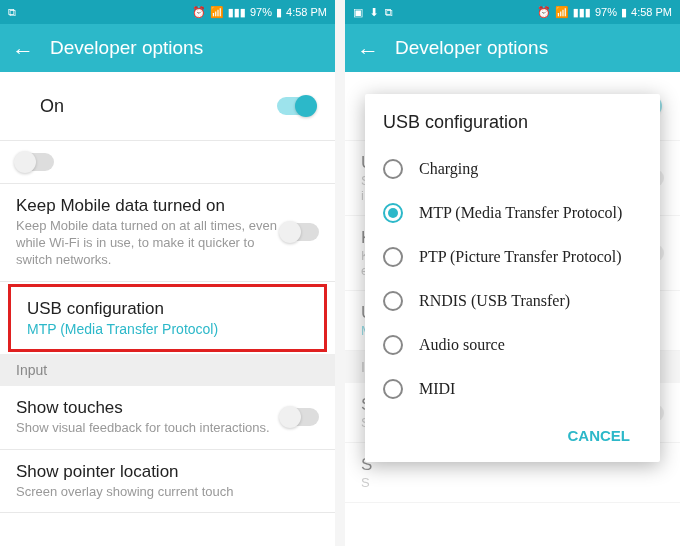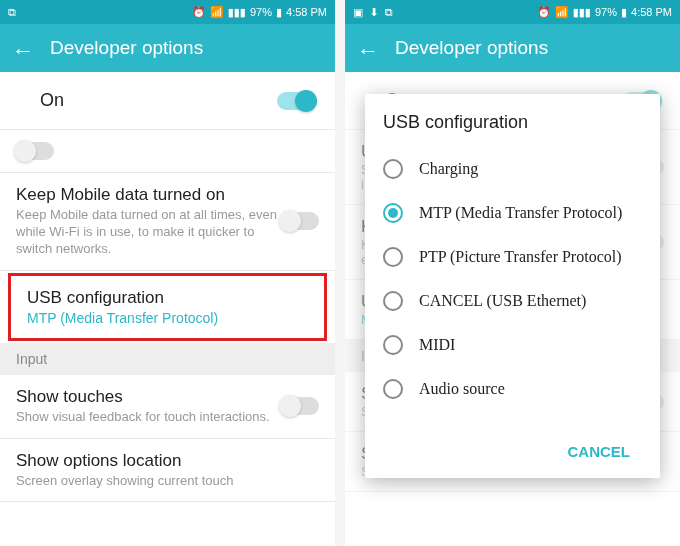--- a/index.html
+++ b/index.html
@@ -38,21 +38,21 @@
       align-items: center;
       padding: 0 12px;
       color: #fff;
       font-size: 19px;
     }
     .back-arrow {
       margin-right: 16px;
       font-size: 22px;
     }
     .on-row {
-      height: 58px;
+      height: 69px;
       display: flex;
       align-items: center;
       justify-content: space-between;
       padding: 0 20px 0 40px;
       border-bottom: 1px solid #e8e8e8;
       font-size: 18px;
       color: #222;
     }
     .setting-item {
       padding: 12px 16px;
@@ -162,21 +162,21 @@
       top: 3px;
       left: 3px;
     }
     .radio-label {
       font-size: 16px;
       color: #222;
       line-height: 1.2;
     }
     .dialog-actions {
       text-align: right;
-      margin-top: 24px;
+      margin-top: 8px;
     }
     .cancel-btn {
       color: #2cb8c9;
       font-size: 15px;
       font-weight: bold;
       padding: 8px 12px;
       background: none;
       border: none;
       font-family: inherit;
     }
@@ -233,21 +233,21 @@
   <div class="setting-item">
     <div class="setting-text">
       <div class="setting-title">Show touches</div>
       <div class="setting-desc">Show visual feedback for touch interactions.</div>
     </div>
     <div class="toggle"></div>
   </div>
 
   <div class="setting-item">
     <div class="setting-text">
-      <div class="setting-title">Show options location</div>
+      <div class="setting-title">Show pointer location</div>
       <div class="setting-desc">Screen overlay showing current touch</div>
     </div>
   </div>
 </div>
 
 <div class="phone">
   <div class="status-bar">
     <div class="status-left">
       <span>▣</span>
       <span>⬇</span>
@@ -318,28 +318,28 @@
     <div class="radio-option">
       <div class="radio selected"></div>
       <div class="radio-label">MTP (Media Transfer Protocol)</div>
     </div>
     <div class="radio-option">
       <div class="radio"></div>
       <div class="radio-label">PTP (Picture Transfer Protocol)</div>
     </div>
     <div class="radio-option">
       <div class="radio"></div>
-      <div class="radio-label">CANCEL (USB Ethernet)</div>
+      <div class="radio-label">RNDIS (USB Transfer)</div>
+    </div>
+    <div class="radio-option">
+      <div class="radio"></div>
+      <div class="radio-label">Audio source</div>
     </div>
     <div class="radio-option">
       <div class="radio"></div>
       <div class="radio-label">MIDI</div>
-    </div>
-    <div class="radio-option">
-      <div class="radio"></div>
-      <div class="radio-label">Audio source</div>
     </div>
 
     <div class="dialog-actions">
       <button class="cancel-btn">CANCEL</button>
     </div>
   </div>
 </div>
 
 </body></html>

